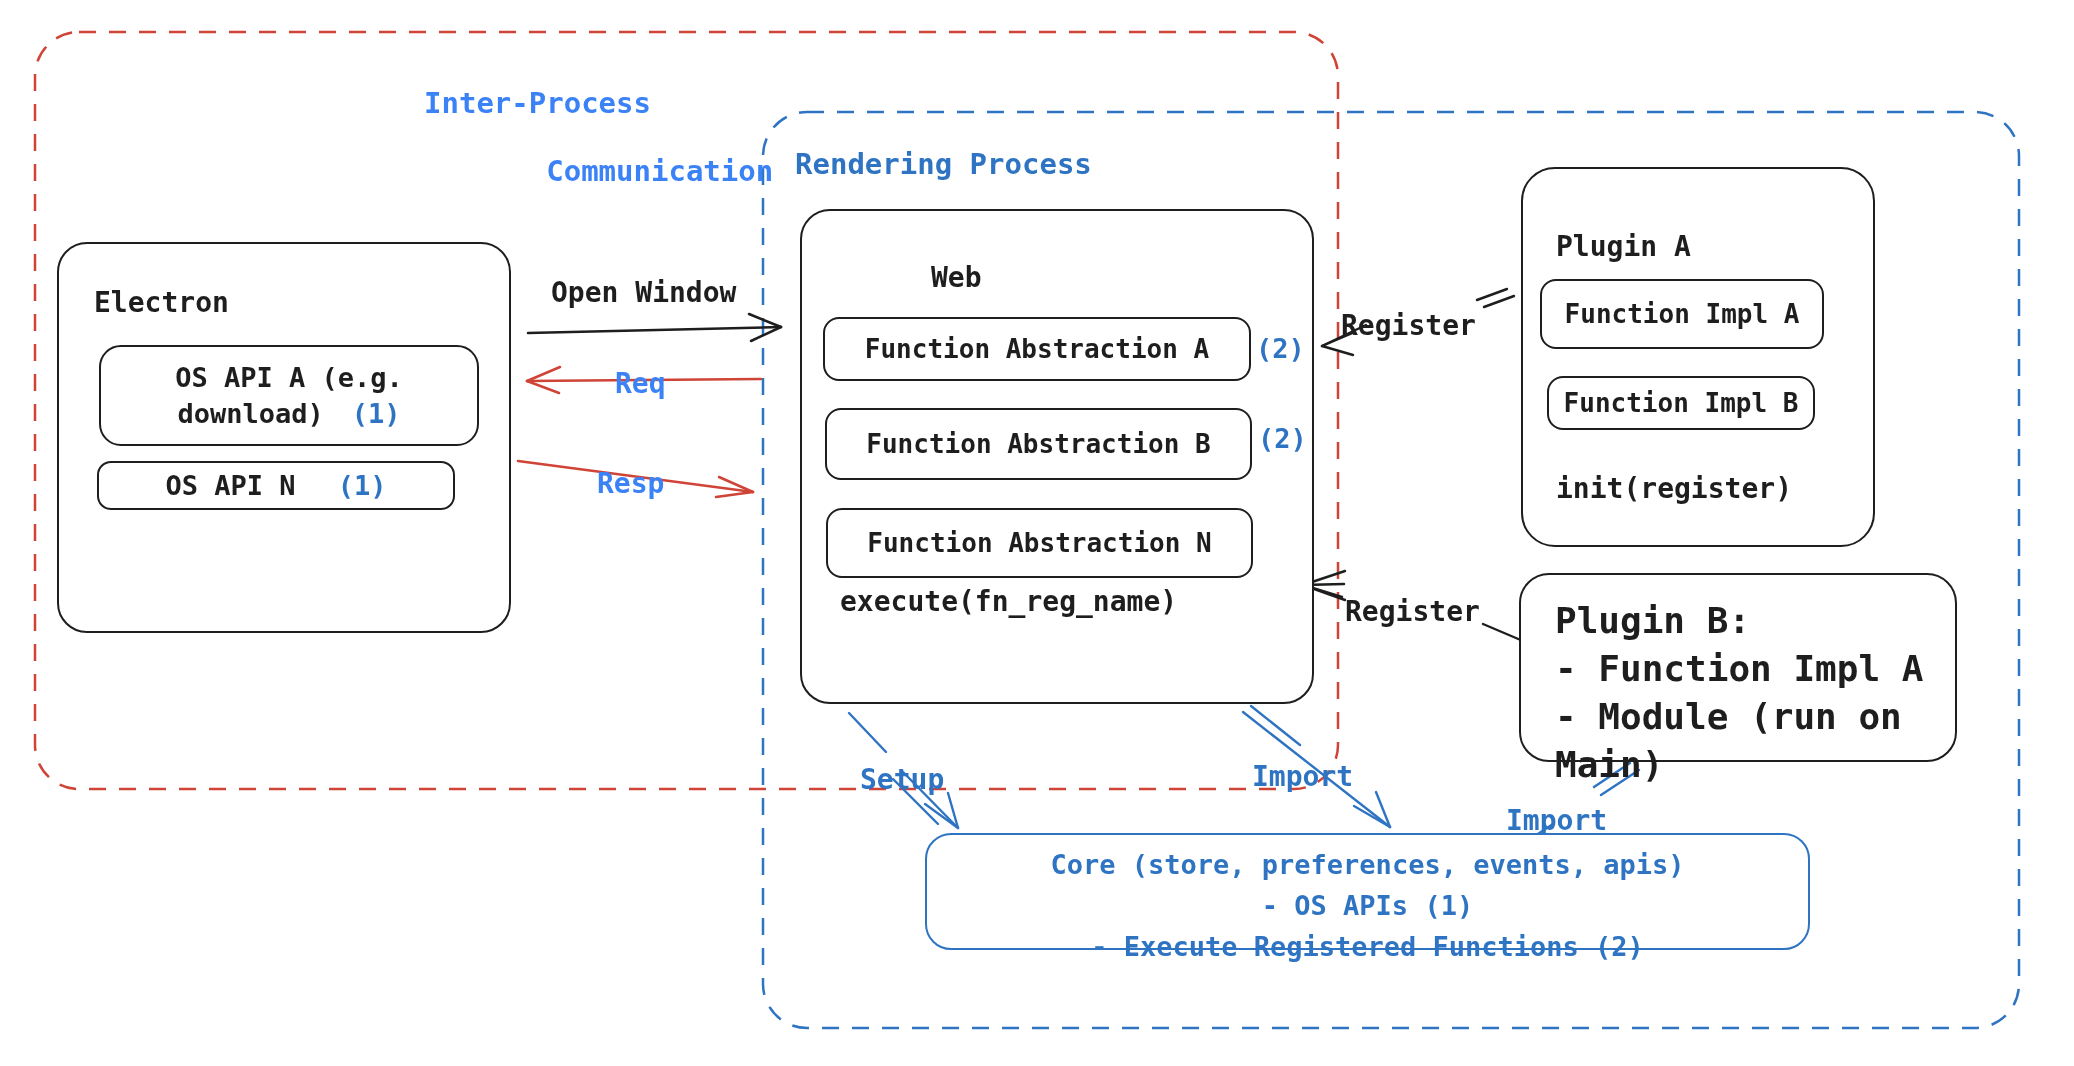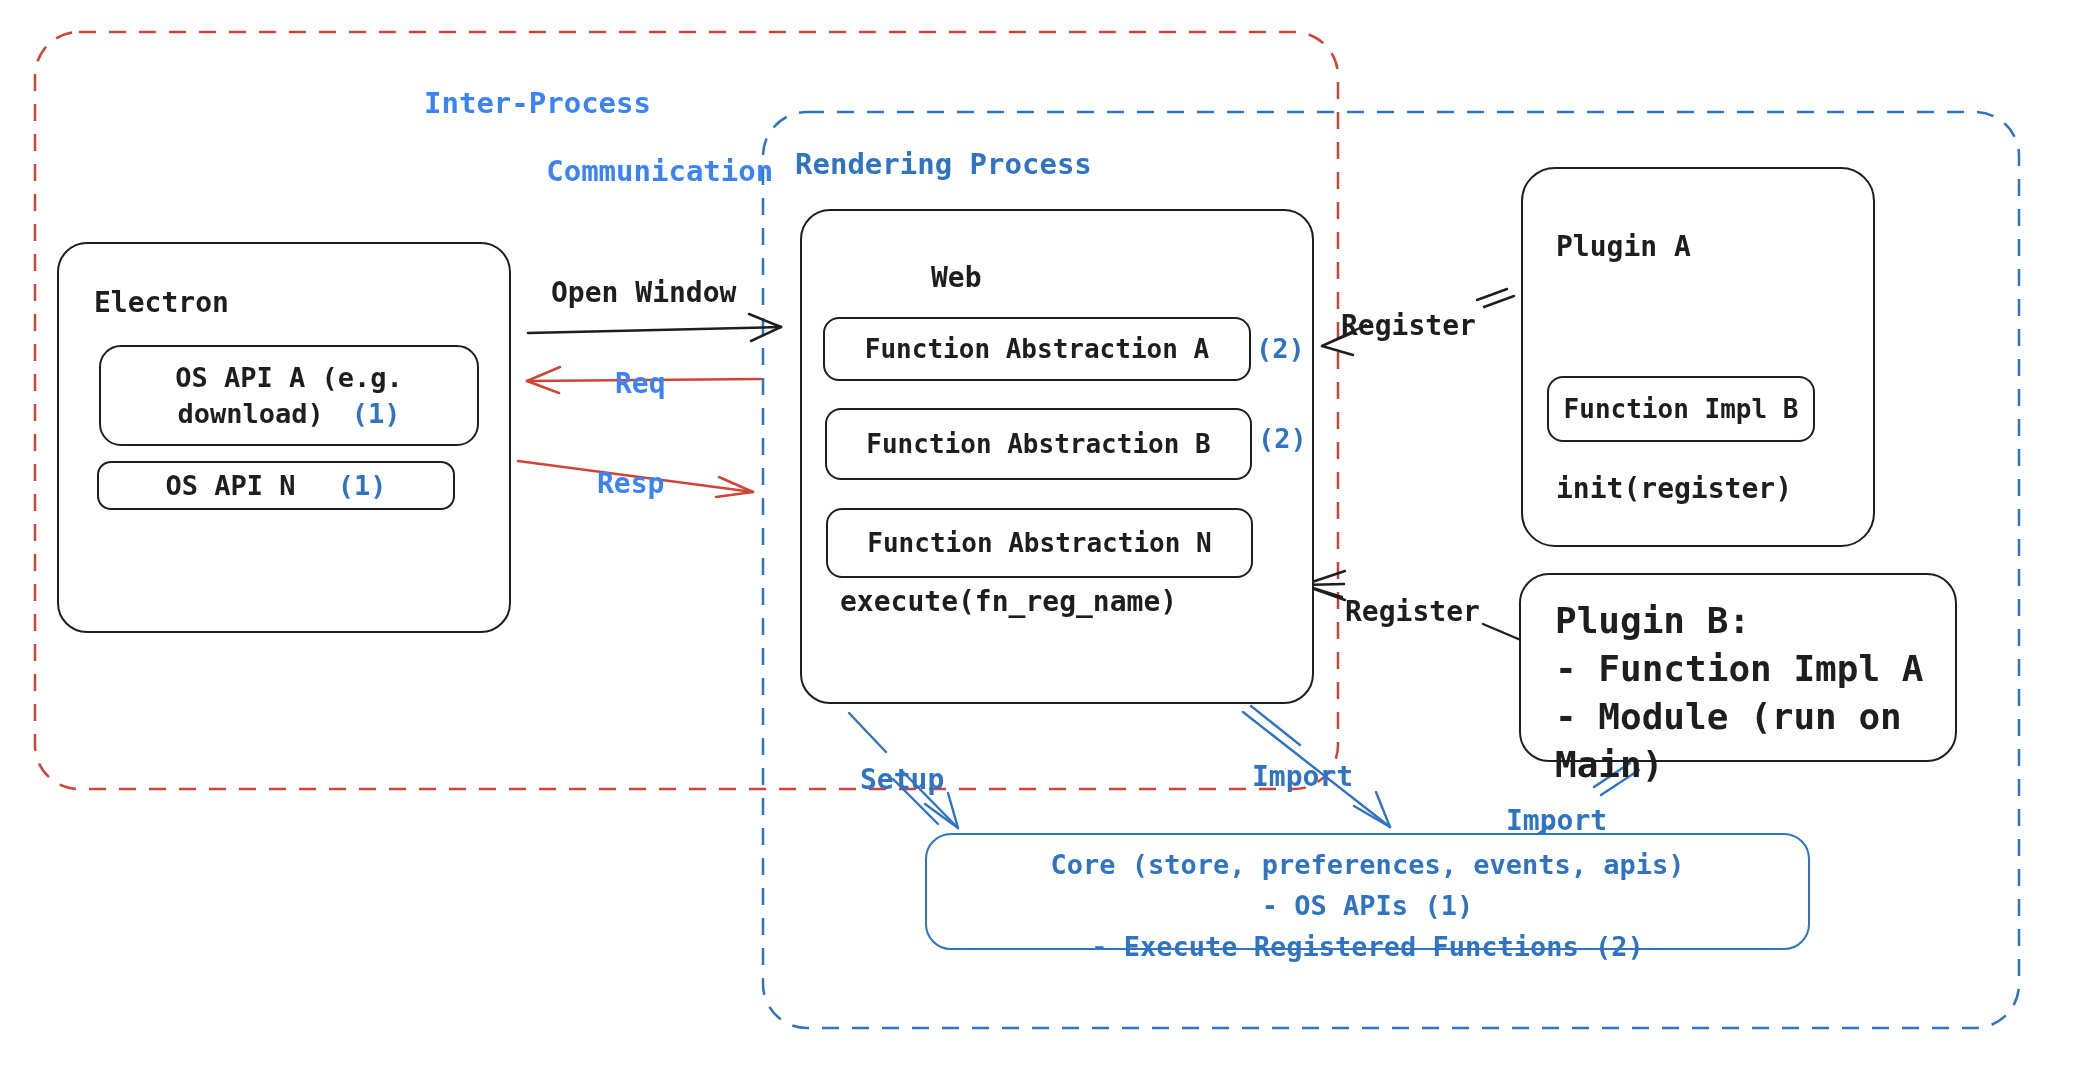--- a/index.html
+++ b/index.html
@@ -128,21 +128,22 @@
     <div class="lbl black fs28" style="left:38px;top:374px;">execute(fn_reg_name)</div>
   </div>
   <div class="lbl blue fs27" style="left:1256px;top:333px;">(2)</div>
   <div class="lbl blue fs27" style="left:1258px;top:423px;">(2)</div>
 
   <div class="lbl black fs28" style="left:1341px;top:309px;">Register</div>
   <div class="lbl black fs28" style="left:1345px;top:595px;">Register</div>
 
   <div class="box" style="left:1521px;top:167px;width:354px;height:380px;border-radius:34px;">
     <div class="lbl black fs28" style="left:33px;top:61px;">Plugin A</div>
-    <div class="innerbox fs26" style="left:24px;top:207px;width:268px;height:66px;border-radius:16px;">Function Impl B</div>
+    <div class="innerbox fs26" style="left:17px;top:110px;width:284px;height:70px;border-radius:16px;">Function Impl A</div>
+    <div class="innerbox fs26" style="left:24px;top:207px;width:268px;height:54px;border-radius:16px;">Function Impl B</div>
     <div class="lbl black fs28" style="left:33px;top:303px;">init(register)</div>
   </div>
 
   <div class="box pluginb-lines" style="left:1519px;top:573px;width:438px;height:189px;border-radius:30px;">
     <div>Plugin B:</div>
     <div>- Function Impl A</div>
     <div>- Module (run on Main)</div>
   </div>
 
   <div class="lbl blue fs28" style="left:860px;top:763px;">Setup</div>

